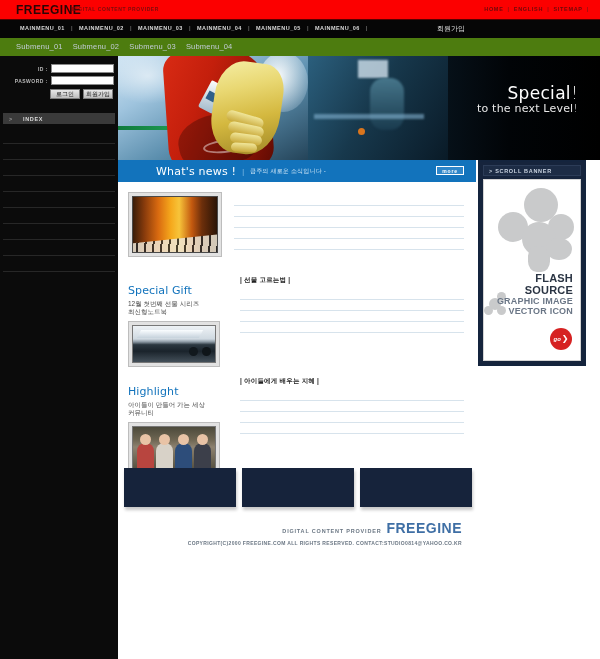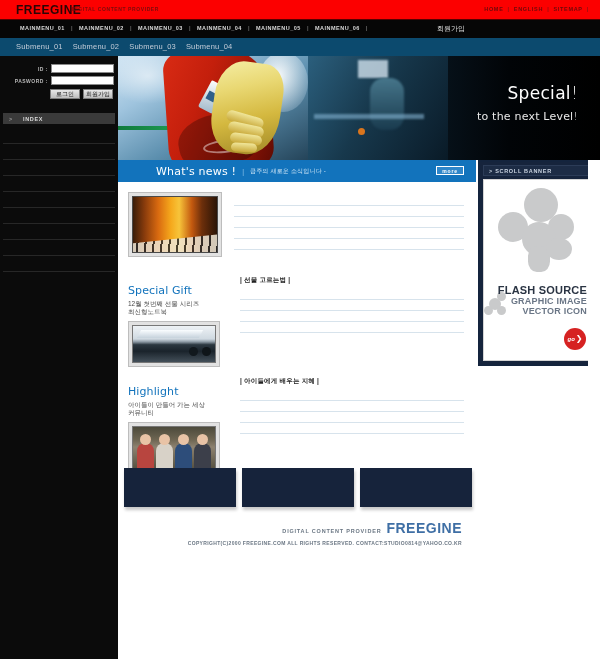--- a/index.html
+++ b/index.html
@@ -47,21 +47,21 @@
   .mainmenu .items .sep { color:#6a6a6a; padding:0 2px; }
   .join {
     position:absolute; left:437px; top:4px;
     font-size:7px; color:#e4e4e4;
     font-family:"DejaVu Sans", sans-serif;
   }
 
   
   .submenu {
     position:absolute; left:0; top:38px; width:600px; height:18px;
-    background:#0c4a6e;
+    background:#4d7c0f;
   }
   .submenu .items {
     position:absolute; left:16px; top:4px;
     font-size:7.5px; color:#c3ccd8; letter-spacing:0.2px;
   }
   .submenu .items span { padding-right:10px; }
 
   
   .sidebar {
     position:absolute; left:0; top:56px; width:118px; height:603px;
@@ -183,21 +183,21 @@
     position:absolute; left:196px; top:58px; width:110px; height:5px;
     background:rgba(140,190,220,.55); filter:blur(1px);
   }
   .hero-text { position:absolute; right:22px; top:28px; text-align:right; }
   .hero-text .l1 {
     font-size:17px; color:#ffffff; letter-spacing:0.3px;
     font-family:"DejaVu Sans", sans-serif; line-height:18px;
   }
   .hero-text .l2 {
     font-size:11px; color:#e9e9e9; letter-spacing:0.2px;
-    font-family:"DejaVu Sans", sans-serif; line-height:12px; margin-top:9px;
+    font-family:"DejaVu Sans", sans-serif; line-height:12px; margin-top:1px;
   }
   .hero-text .bang { color:#fff; font-weight:300; }
 
   
   .center { position:absolute; left:118px; top:160px; width:358px; }
   .sec-head {
     position:relative; height:22px; background:#1273bc;
     display:flex; align-items:center;padding-left:24px;
   }
   .sec-head .title {
@@ -299,21 +299,21 @@
     font-size:14px; font-weight:bold; letter-spacing:0.5px; color:#3f6fa5;
     font-family:"Liberation Sans", sans-serif; padding-left:5px;
   }
   .footer .f2 {
     font-size:5px; font-weight:bold; letter-spacing:0.35px; color:#6b7784;
     padding-top:4px;
   }
 
   
   .rightcol {
-    position:absolute; left:478px; top:160px; width:122px;
+    position:absolute; left:478px; top:160px; width:108px;
   }
   .sb-frame {
     border:2px solid #14243d; background:#16243c; padding:3px;
   }
   .sb-head {
     height:11px; background:#1d2c45; color:#c9d3e0; font-size:5.5px;
     font-weight:bold; letter-spacing:0.7px; display:flex; align-items:center;
     padding-left:5px; border:1px solid #2c3c57;
   }
   .sb-body {

